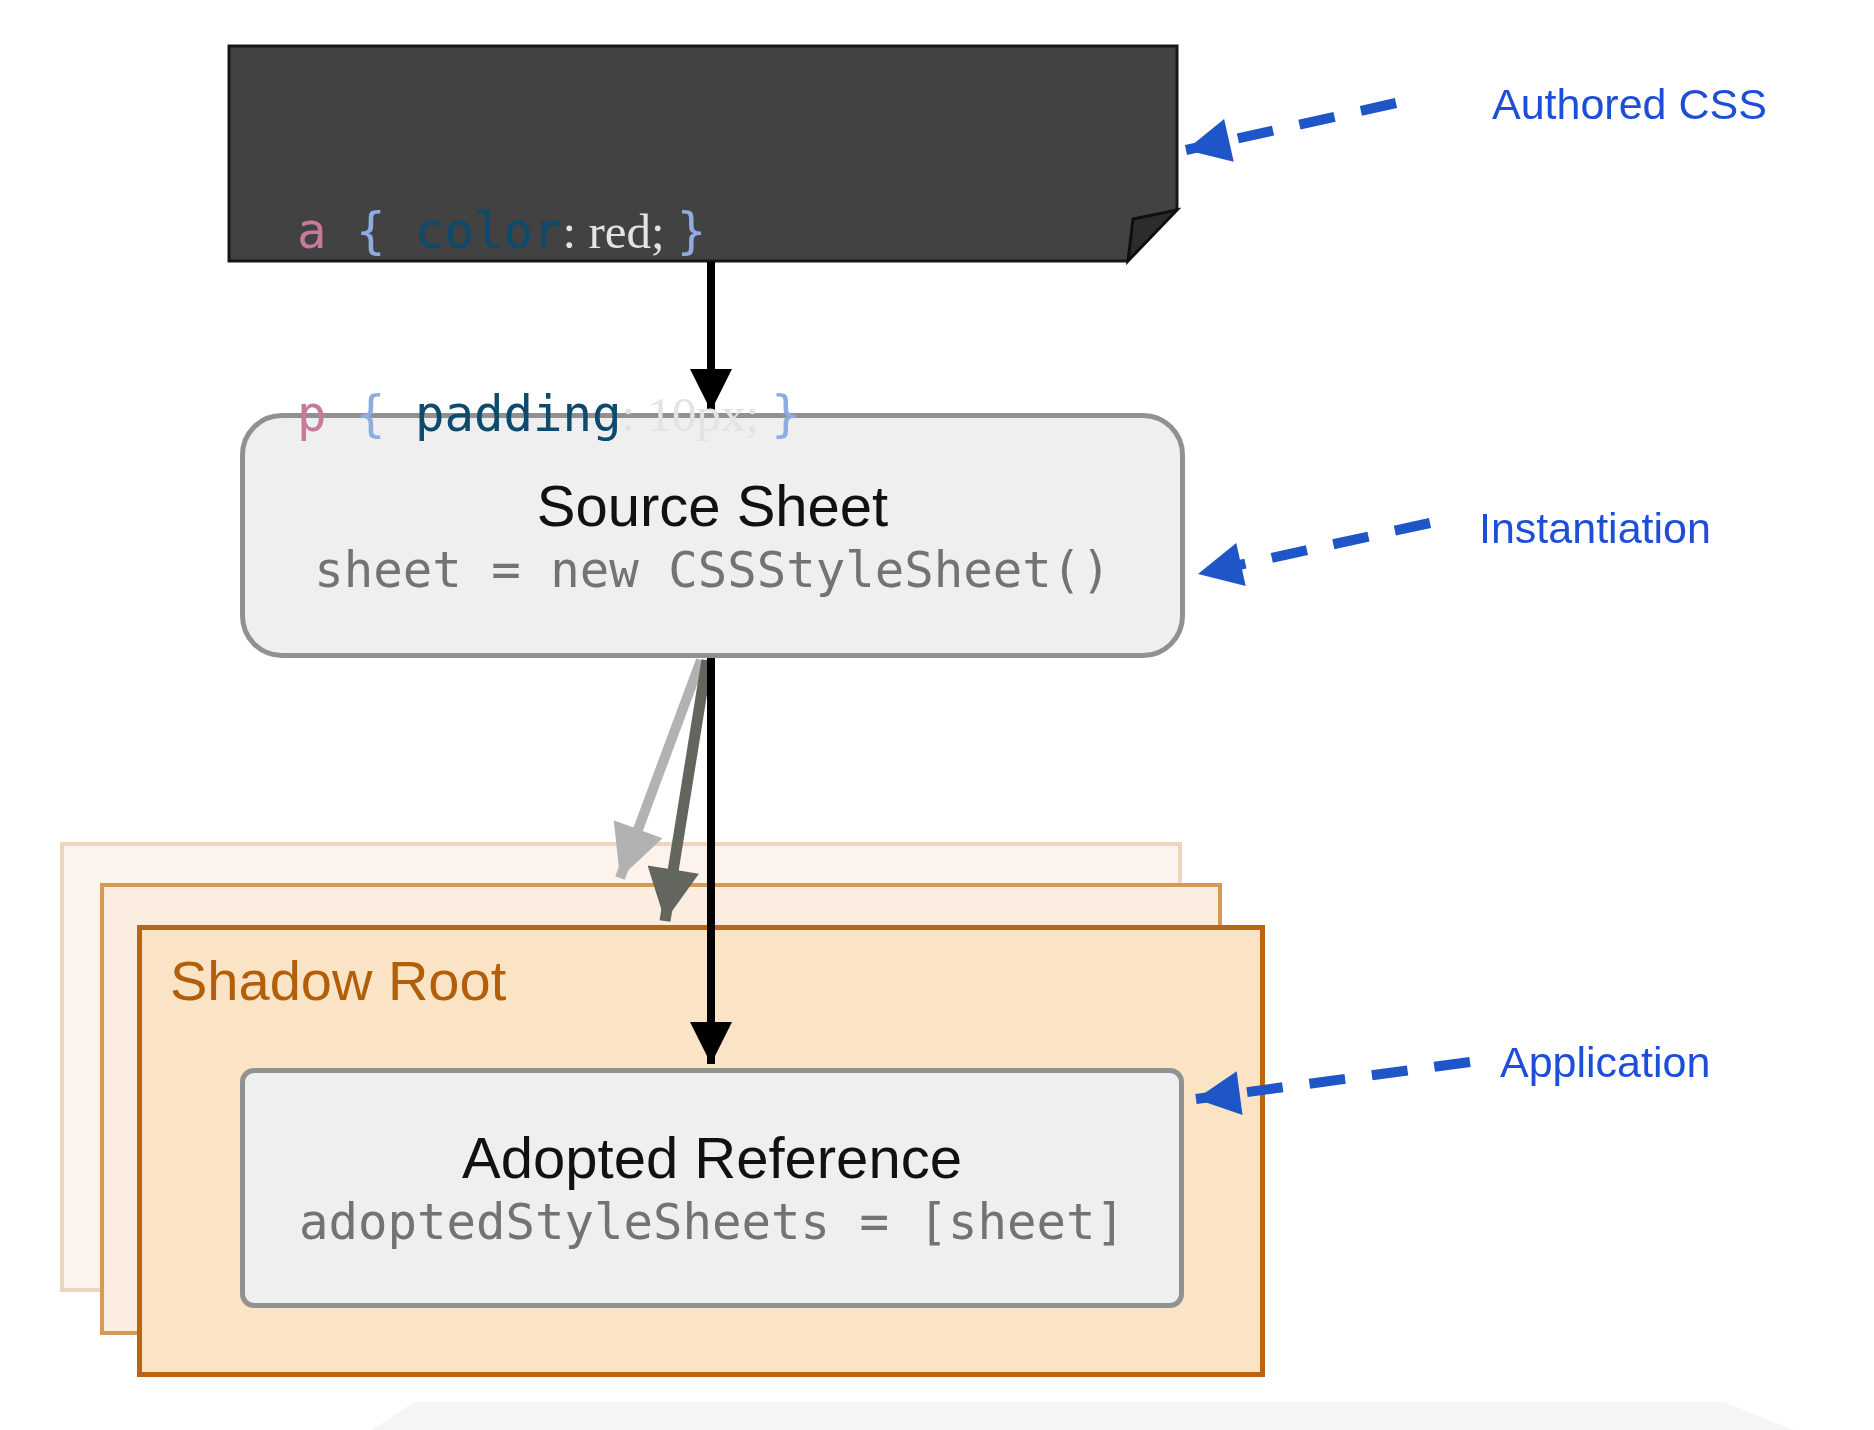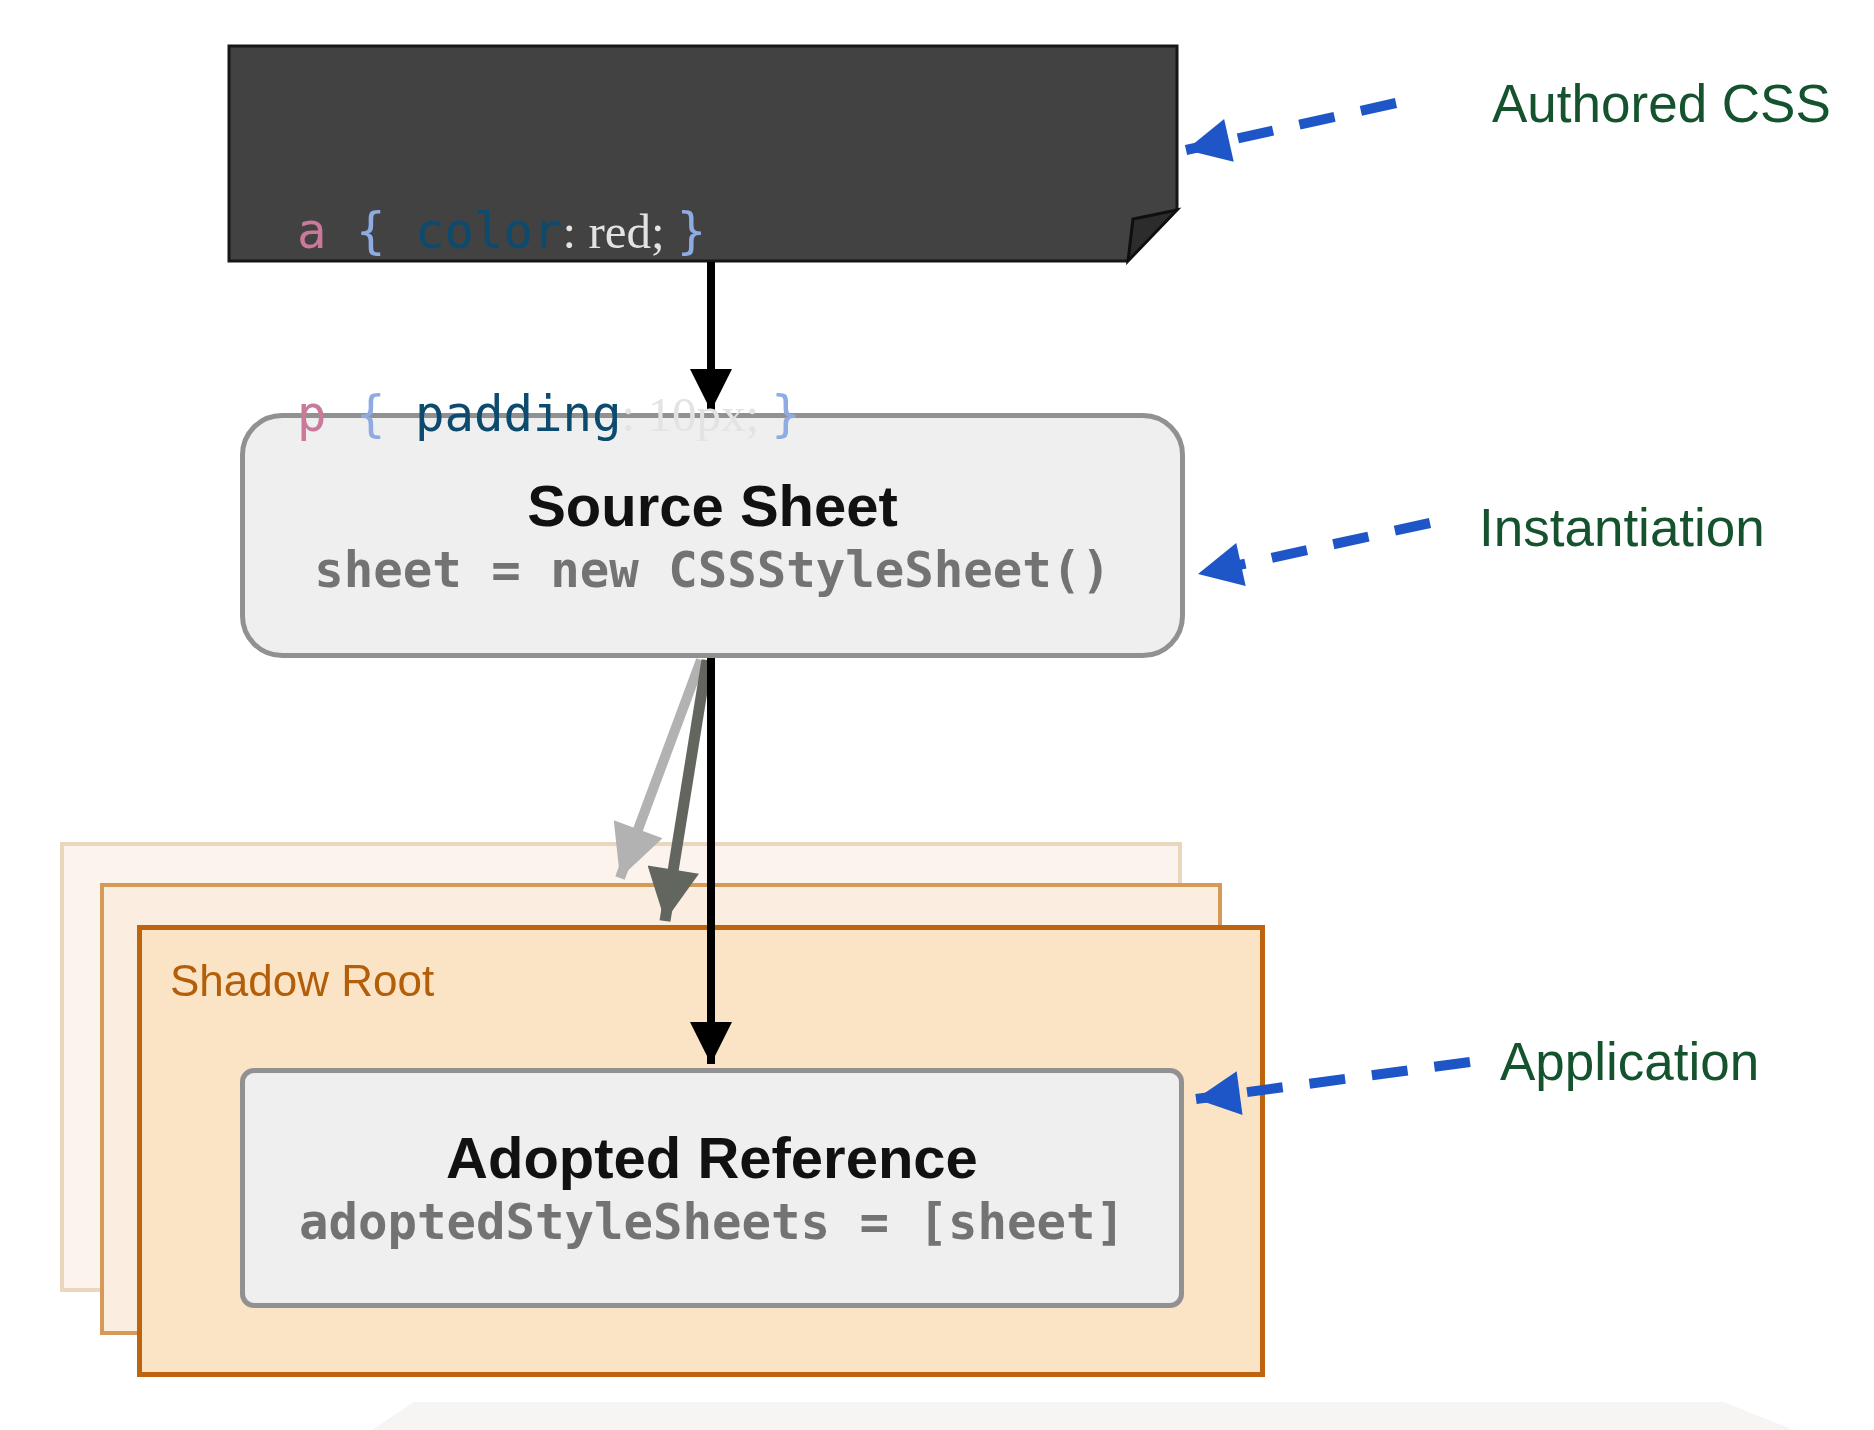--- a/index.html
+++ b/index.html
@@ -30,21 +30,20 @@
   .tok-plain { color: #e3e3e3; font-family: Liberation Serif, serif; }
   
   .gray-box {
     position: absolute; z-index: 2;
     background: #efefef;
     border: 5px solid #919191;
     border-radius: 42px;
     display: flex; flex-direction: column;
     align-items: center; justify-content: center;
     text-align: center;
-    font-weight: bold;
   }
   #source-box  { left: 240px; top: 413px;  width: 945px; height: 245px; }
   #adopted-box { left: 240px; top: 1068px; width: 944px; height: 240px; border-radius: 14px; }
   .box-title {
     font-size: 58px; line-height: 70px; color: #111111;
     font-family: "Liberation Sans", sans-serif;
   }
   .box-code {
     font-family: "DejaVu Sans Mono", monospace;
     font-size: 49px; line-height: 60px; color: #737373;
@@ -53,26 +52,26 @@
   
   .stack { position: absolute; z-index: 2; }
   #stack-back  { left: 60px;  top: 842px; width: 1122px; height: 450px;
                  background: #fcf3ec; border: 4px solid #ead5bd; }
   #stack-mid   { left: 100px; top: 883px; width: 1122px; height: 452px;
                  background: #fbeee1; border: 4px solid #d59a57; }
   #stack-front { left: 137px; top: 925px; width: 1128px; height: 452px;
                  background: #fbe4c6; border: 5px solid #bc650e; }
   #shadow-root-label {
     position: absolute; left: 28px; top: 22px;
-    font-size: 44px; line-height: 58px; color: #b35f0a; text-align: right;
+    font-size: 56px; line-height: 58px; color: #b35f0a; text-align: right;
   }
   
   .blue-label {
     position: absolute; z-index: 4;
-    font-size: 53px; line-height: 56px; color: #14532d;
+    font-size: 43px; line-height: 56px; color: #1d4ed8;
     white-space: nowrap;
   }
   #label-authored      { left: 1492px; top: 76px;  }
   #label-instantiation { left: 1479px; top: 500px; }
   #label-application   { left: 1500px; top: 1034px;}
   
   #bottom-band {
     position: absolute; z-index: 1;
     left: 372px; top: 1402px; width: 1422px; height: 28px;
     background: #f7f5f4;

